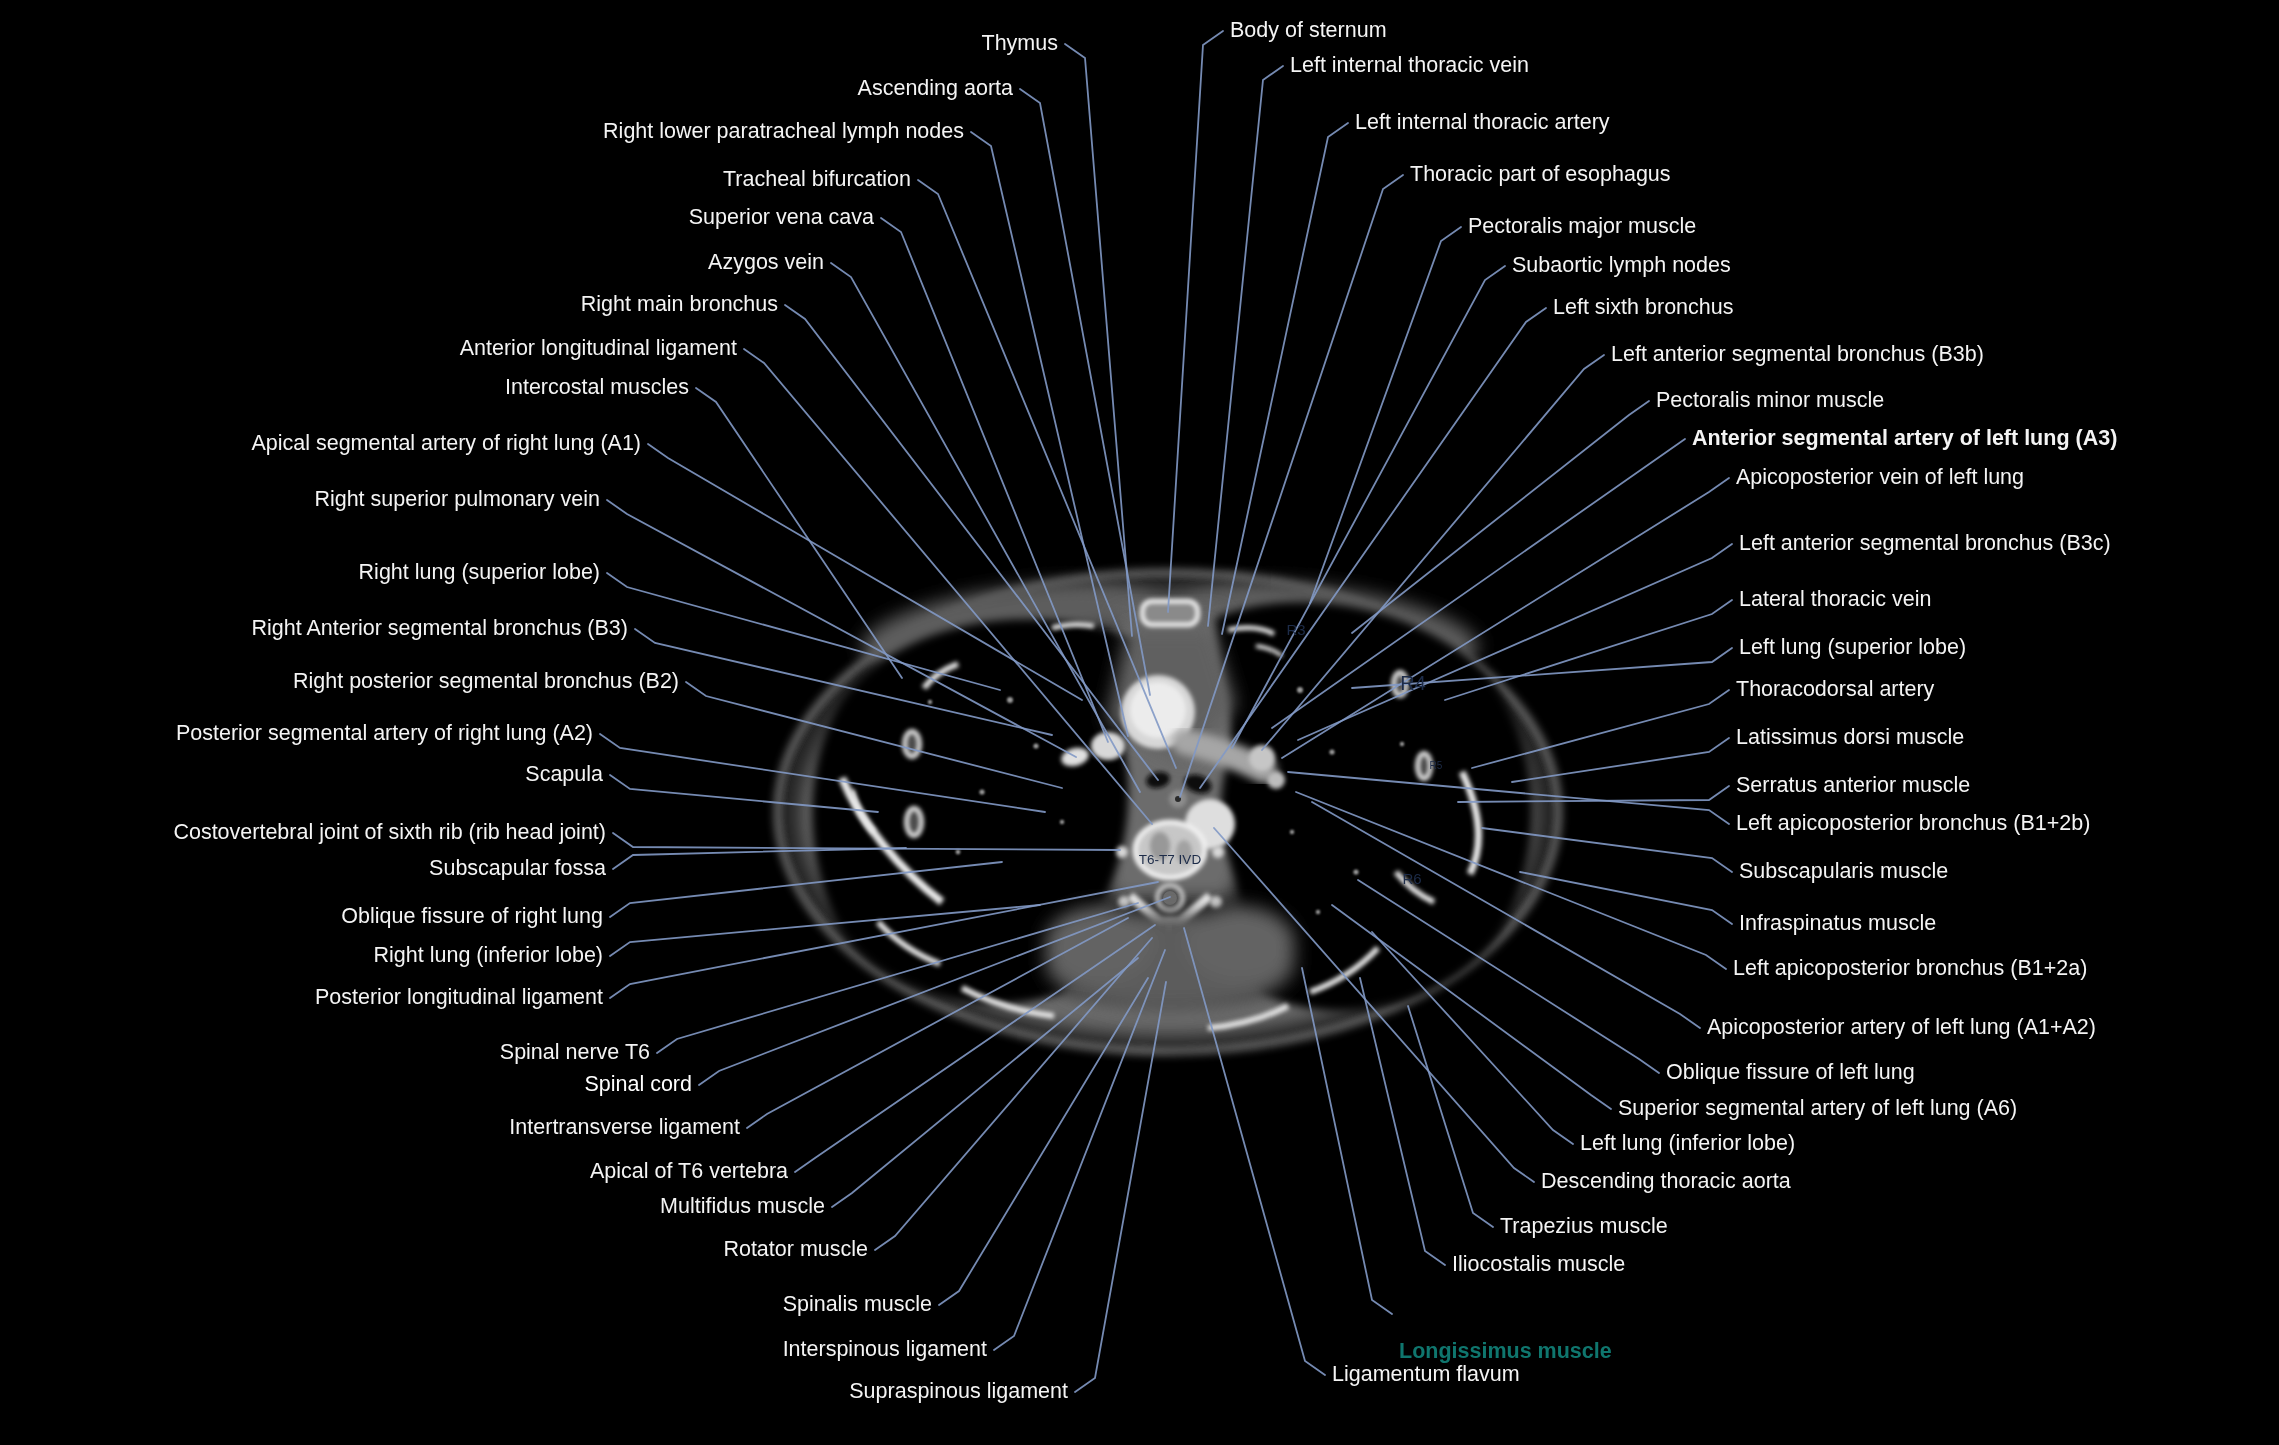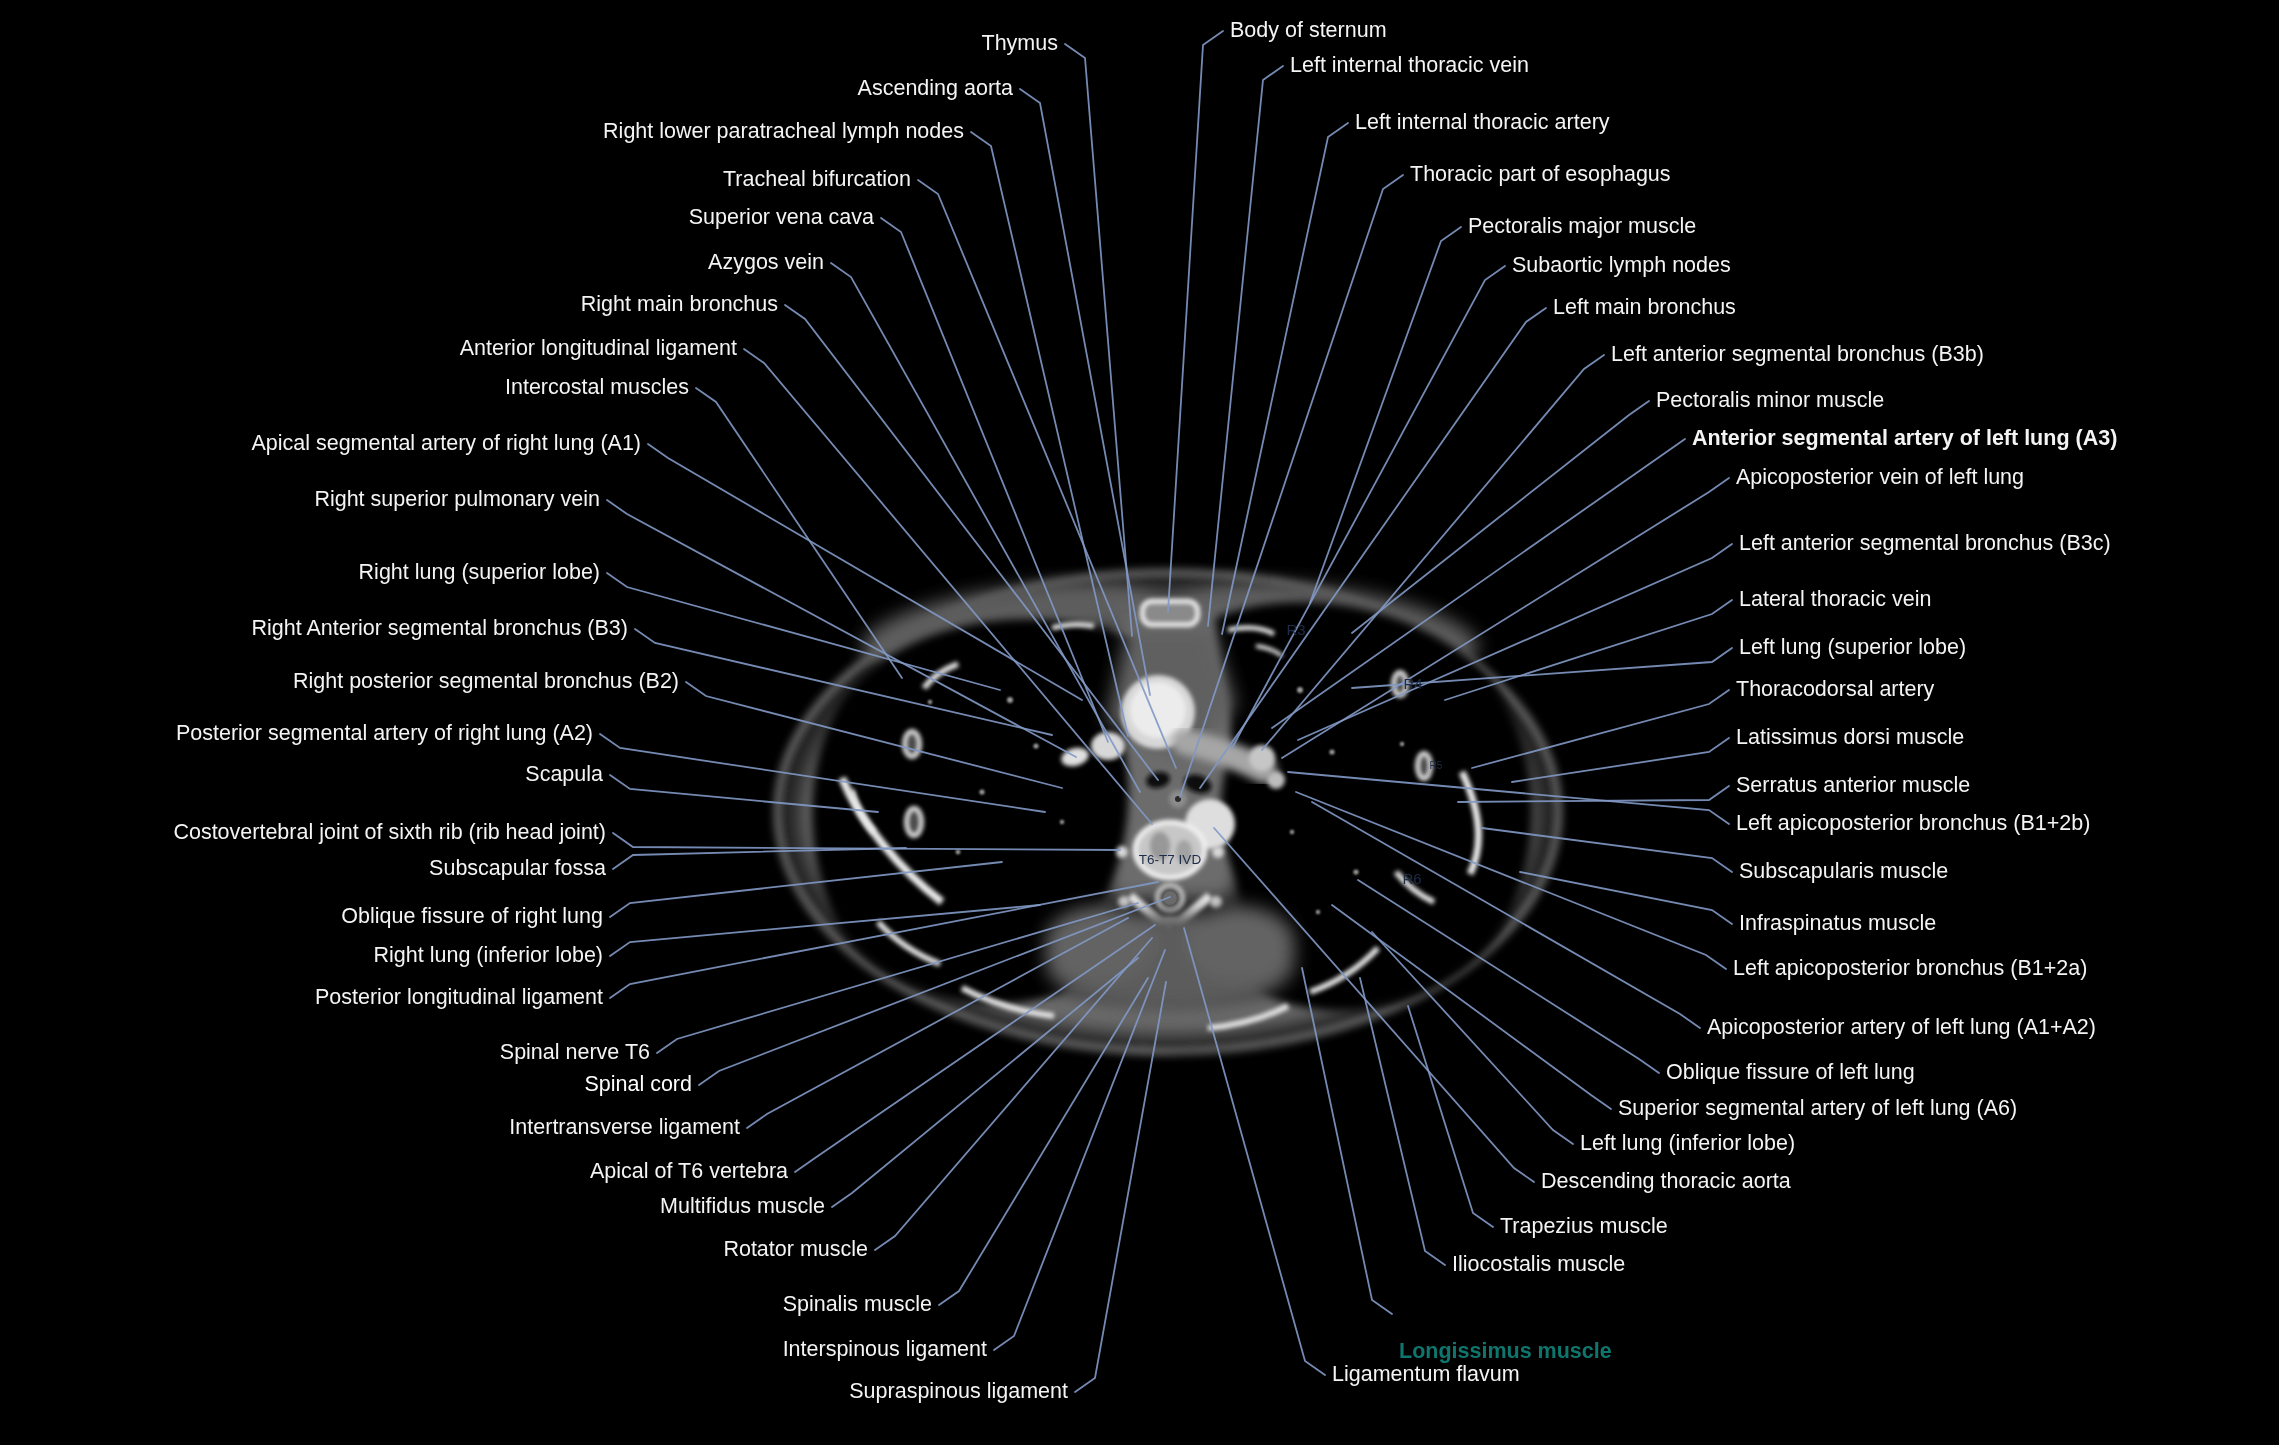--- a/index.html
+++ b/index.html
@@ -240,21 +240,21 @@
       <div class="anat-label right-edge" style="left: 868px; top: 1250px; color: rgb(244, 244, 244);">Rotator muscle</div>
       <div class="anat-label right-edge" style="left: 932px; top: 1305px; color: rgb(244, 244, 244);">Spinalis muscle</div>
       <div class="anat-label right-edge" style="left: 987px; top: 1350px; color: rgb(244, 244, 244);">Interspinous ligament</div>
       <div class="anat-label right-edge" style="left: 1068px; top: 1392px; color: rgb(244, 244, 244);">Supraspinous ligament</div>
       <div class="anat-label" style="left: 1230px; top: 31px; color: rgb(244, 244, 244);">Body of sternum</div>
       <div class="anat-label" style="left: 1290px; top: 66px; color: rgb(244, 244, 244);">Left internal thoracic vein</div>
       <div class="anat-label" style="left: 1355px; top: 123px; color: rgb(244, 244, 244);">Left internal thoracic artery</div>
       <div class="anat-label" style="left: 1410px; top: 175px; color: rgb(244, 244, 244);">Thoracic part of esophagus</div>
       <div class="anat-label" style="left: 1468px; top: 227px; color: rgb(244, 244, 244);">Pectoralis major muscle</div>
       <div class="anat-label" style="left: 1512px; top: 266px; color: rgb(244, 244, 244);">Subaortic lymph nodes</div>
-      <div class="anat-label" style="left: 1553px; top: 308px; color: rgb(244, 244, 244);">Left main bronchus</div>
+      <div class="anat-label" style="left: 1553px; top: 308px; color: rgb(244, 244, 244);">Left sixth bronchus</div>
       <div class="anat-label" style="left: 1611px; top: 355px; color: rgb(244, 244, 244);">Left anterior segmental bronchus (B3b)</div>
       <div class="anat-label" style="left: 1656px; top: 401px; color: rgb(244, 244, 244);">Pectoralis minor muscle</div>
       <div class="anat-label" style="left: 1692px; top: 439px; color: rgb(244, 244, 244); font-weight: bold;">Anterior segmental artery of left lung (A3)</div>
       <div class="anat-label" style="left: 1736px; top: 478px; color: rgb(244, 244, 244);">Apicoposterior vein of left lung</div>
       <div class="anat-label" style="left: 1739px; top: 544px; color: rgb(244, 244, 244);">Left anterior segmental bronchus (B3c)</div>
       <div class="anat-label" style="left: 1739px; top: 600px; color: rgb(244, 244, 244);">Lateral thoracic vein</div>
       <div class="anat-label" style="left: 1739px; top: 648px; color: rgb(244, 244, 244);">Left lung (superior lobe)</div>
       <div class="anat-label" style="left: 1736px; top: 690px; color: rgb(244, 244, 244);">Thoracodorsal artery</div>
       <div class="anat-label" style="left: 1736px; top: 738px; color: rgb(244, 244, 244);">Latissimus dorsi muscle</div>
       <div class="anat-label" style="left: 1736px; top: 786px; color: rgb(244, 244, 244);">Serratus anterior muscle</div>
@@ -266,18 +266,18 @@
       <div class="anat-label" style="left: 1666px; top: 1073px; color: rgb(244, 244, 244);">Oblique fissure of left lung</div>
       <div class="anat-label" style="left: 1618px; top: 1109px; color: rgb(244, 244, 244);">Superior segmental artery of left lung (A6)</div>
       <div class="anat-label" style="left: 1580px; top: 1144px; color: rgb(244, 244, 244);">Left lung (inferior lobe)</div>
       <div class="anat-label" style="left: 1541px; top: 1182px; color: rgb(244, 244, 244);">Descending thoracic aorta</div>
       <div class="anat-label" style="left: 1500px; top: 1227px; color: rgb(244, 244, 244);">Trapezius muscle</div>
       <div class="anat-label" style="left: 1452px; top: 1265px; color: rgb(244, 244, 244);">Iliocostalis muscle</div>
       <div class="anat-label" style="left: 1399px; top: 1352px; color: #0f766e; font-weight: bold;">Longissimus muscle</div>
       <div class="anat-label" style="left: 1332px; top: 1375px; color: rgb(244, 244, 244);">Ligamentum flavum</div>
       <div class="ct-text" style="left: 1170px; top: 859px; font-size: 13.5px; color: rgb(29, 44, 73);">T6-T7 IVD</div>
       <div class="ct-text" style="left: 1296px; top: 629px; font-size: 15px; color: rgb(29, 44, 73);">R3</div>
-      <div class="ct-text" style="left: 1413px; top: 683px; font-size: 15px; color: rgb(29, 44, 73);">R4</div>
+      <div class="ct-text" style="left: 1413px; top: 683px; font-size: 20px; color: rgb(29, 44, 73);">R4</div>
       <div class="ct-text" style="left: 1436px; top: 765px; font-size: 10px; color: rgb(29, 44, 73);">R5</div>
       <div class="ct-text" style="left: 1412px; top: 878px; font-size: 15px; color: rgb(29, 44, 73);">R6</div>
     </div>
 
 </div>
 
 </body></html>

